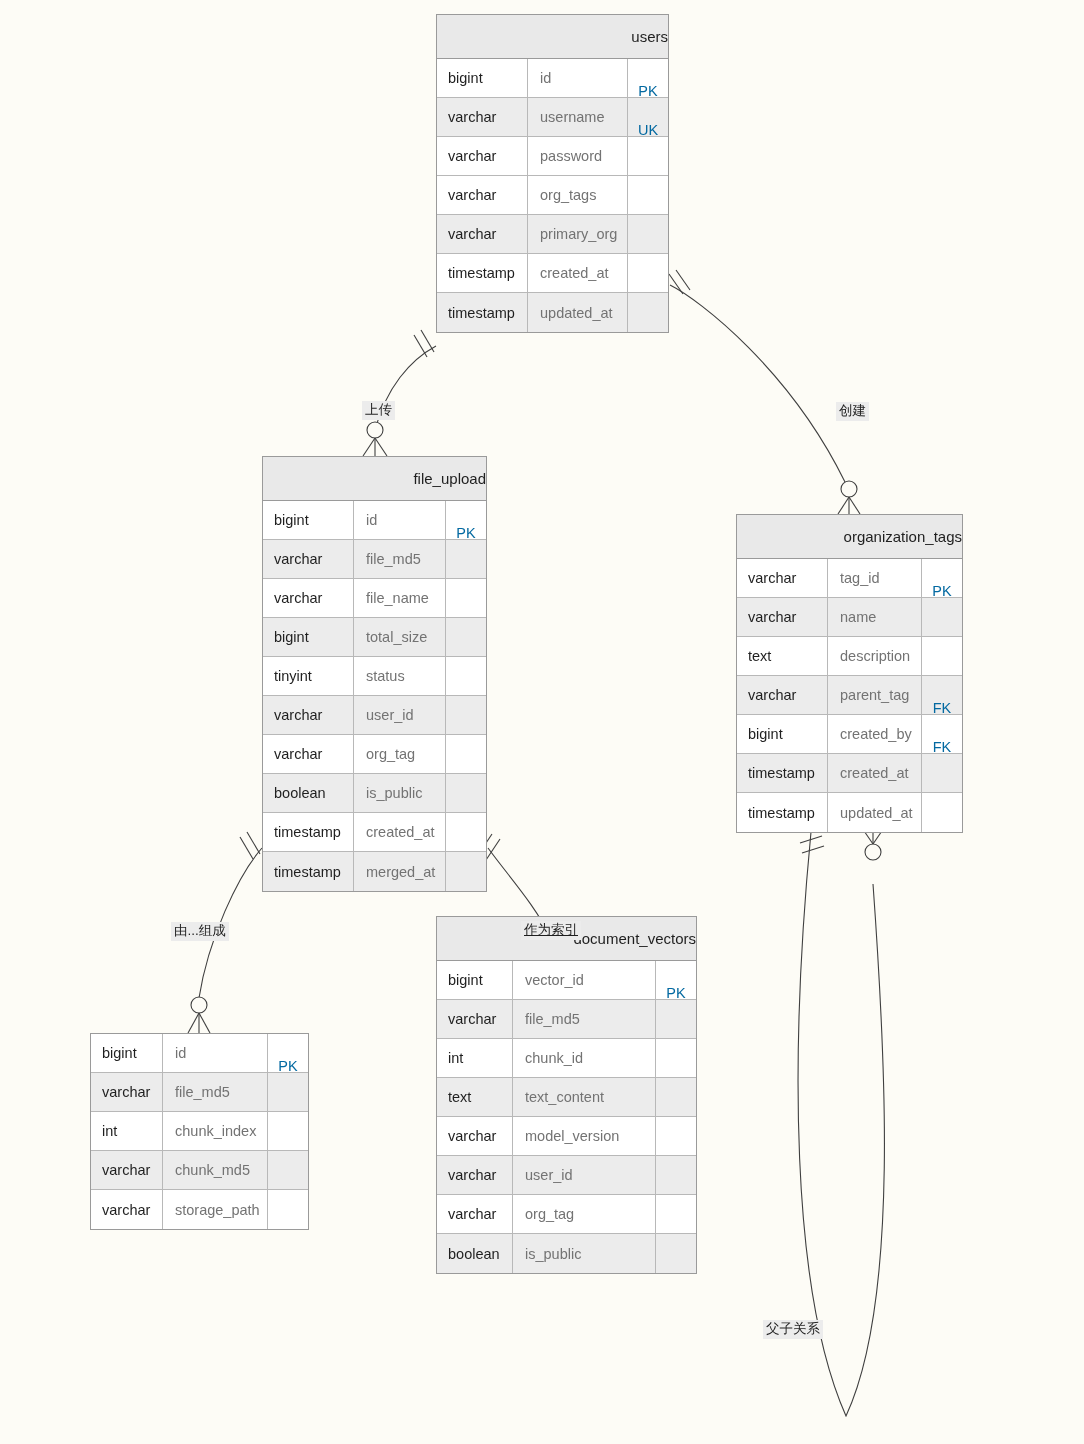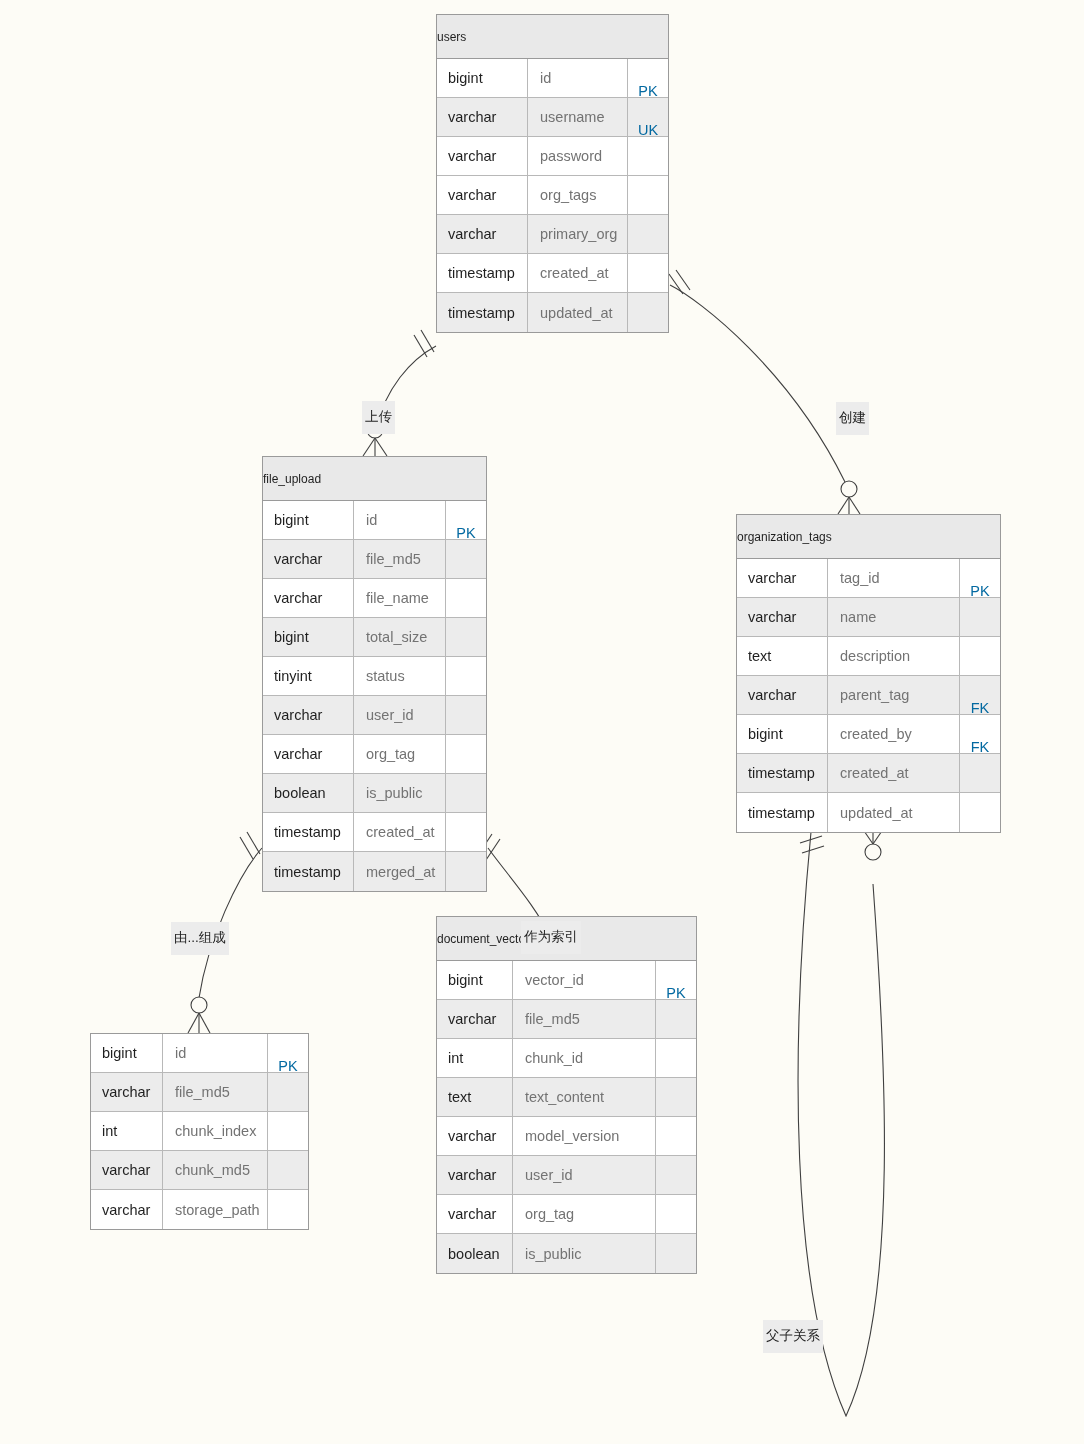--- a/index.html
+++ b/index.html
@@ -25,24 +25,24 @@
   }
   .entity {
     position: absolute;
     border: 1px solid #9a9a9a;
     background: #ffffff;
     box-sizing: border-box;
   }
   .entity-title {
     height: 44px;
     line-height: 44px;
-    text-align: left;
+    text-align: right;
     background: #e9e9e9;
     border-bottom: 1px solid #9a9a9a;
-    font-size: 12px;
+    font-size: 15px;
     color: #1f1f1f;
     box-sizing: border-box;
   }
   .attr-row {
     display: flex;
     height: 39px;
     border-bottom: 1px solid #b8b8b8;
     box-sizing: border-box;
   }
   .attr-row:last-child { border-bottom: none; }
@@ -74,21 +74,21 @@
     font-size: 14.5px;
     color: #0369a1;
     box-sizing: border-box;
     margin-top: 26px;
   }
   .rel-label {
     position: absolute;
     font-size: 13.5px;
     color: #1f1f1f;
     background: #ececec;
-    padding: 8px 3px;
+    padding: 1px 3px;
     white-space: nowrap;
     line-height: 1.25;
   }
 </style>
 </head>
 <body>
 
 <div id="canvas">
 
   <svg id="edges" viewBox="0 0 1084 1444" xmlns="http://www.w3.org/2000/svg">
@@ -244,21 +244,21 @@
           <div class="cell-type" style="width: 91px; flex: 0 0 91px;">timestamp</div>
           <div class="cell-name">created_at</div>
           <div class="cell-key" style="width: 40px; flex: 0 0 40px;"></div>
         </div>
         <div class="attr-row shaded">
           <div class="cell-type" style="width: 91px; flex: 0 0 91px;">timestamp</div>
           <div class="cell-name">merged_at</div>
           <div class="cell-key" style="width: 40px; flex: 0 0 40px;"></div>
         </div>
       </div>
-      <div class="entity" style="left: 736px; top: 514px; width: 265px;">
+      <div class="entity" style="left: 736px; top: 514px; width: 227px;">
         <div class="entity-title">organization_tags</div>
         <div class="attr-row plain">
           <div class="cell-type" style="width: 91px; flex: 0 0 91px;">varchar</div>
           <div class="cell-name">tag_id</div>
           <div class="cell-key" style="width: 40px; flex: 0 0 40px;">PK</div>
         </div>
         <div class="attr-row shaded">
           <div class="cell-type" style="width: 91px; flex: 0 0 91px;">varchar</div>
           <div class="cell-name">name</div>
           <div class="cell-key" style="width: 40px; flex: 0 0 40px;"></div>
@@ -357,17 +357,17 @@
           <div class="cell-type" style="width: 76px; flex: 0 0 76px;">boolean</div>
           <div class="cell-name">is_public</div>
           <div class="cell-key" style="width: 40px; flex: 0 0 40px;"></div>
         </div>
       </div>
     </div>
   <div id="labels-layer">
       <div class="rel-label" style="left: 362px; top: 401px;">上传</div>
       <div class="rel-label" style="left: 836px; top: 402px;">创建</div>
       <div class="rel-label" style="left: 171px; top: 922px;">由...组成</div>
-      <div class="rel-label" style="left: 521px; top: 921px;">作为索引</div>
+      <div class="rel-label" style="left: 521px; top: 921px; text-decoration: underline;">作为索引</div>
       <div class="rel-label" style="left: 763px; top: 1320px;">父子关系</div>
     </div>
 
 </div>
 
 </body></html>

